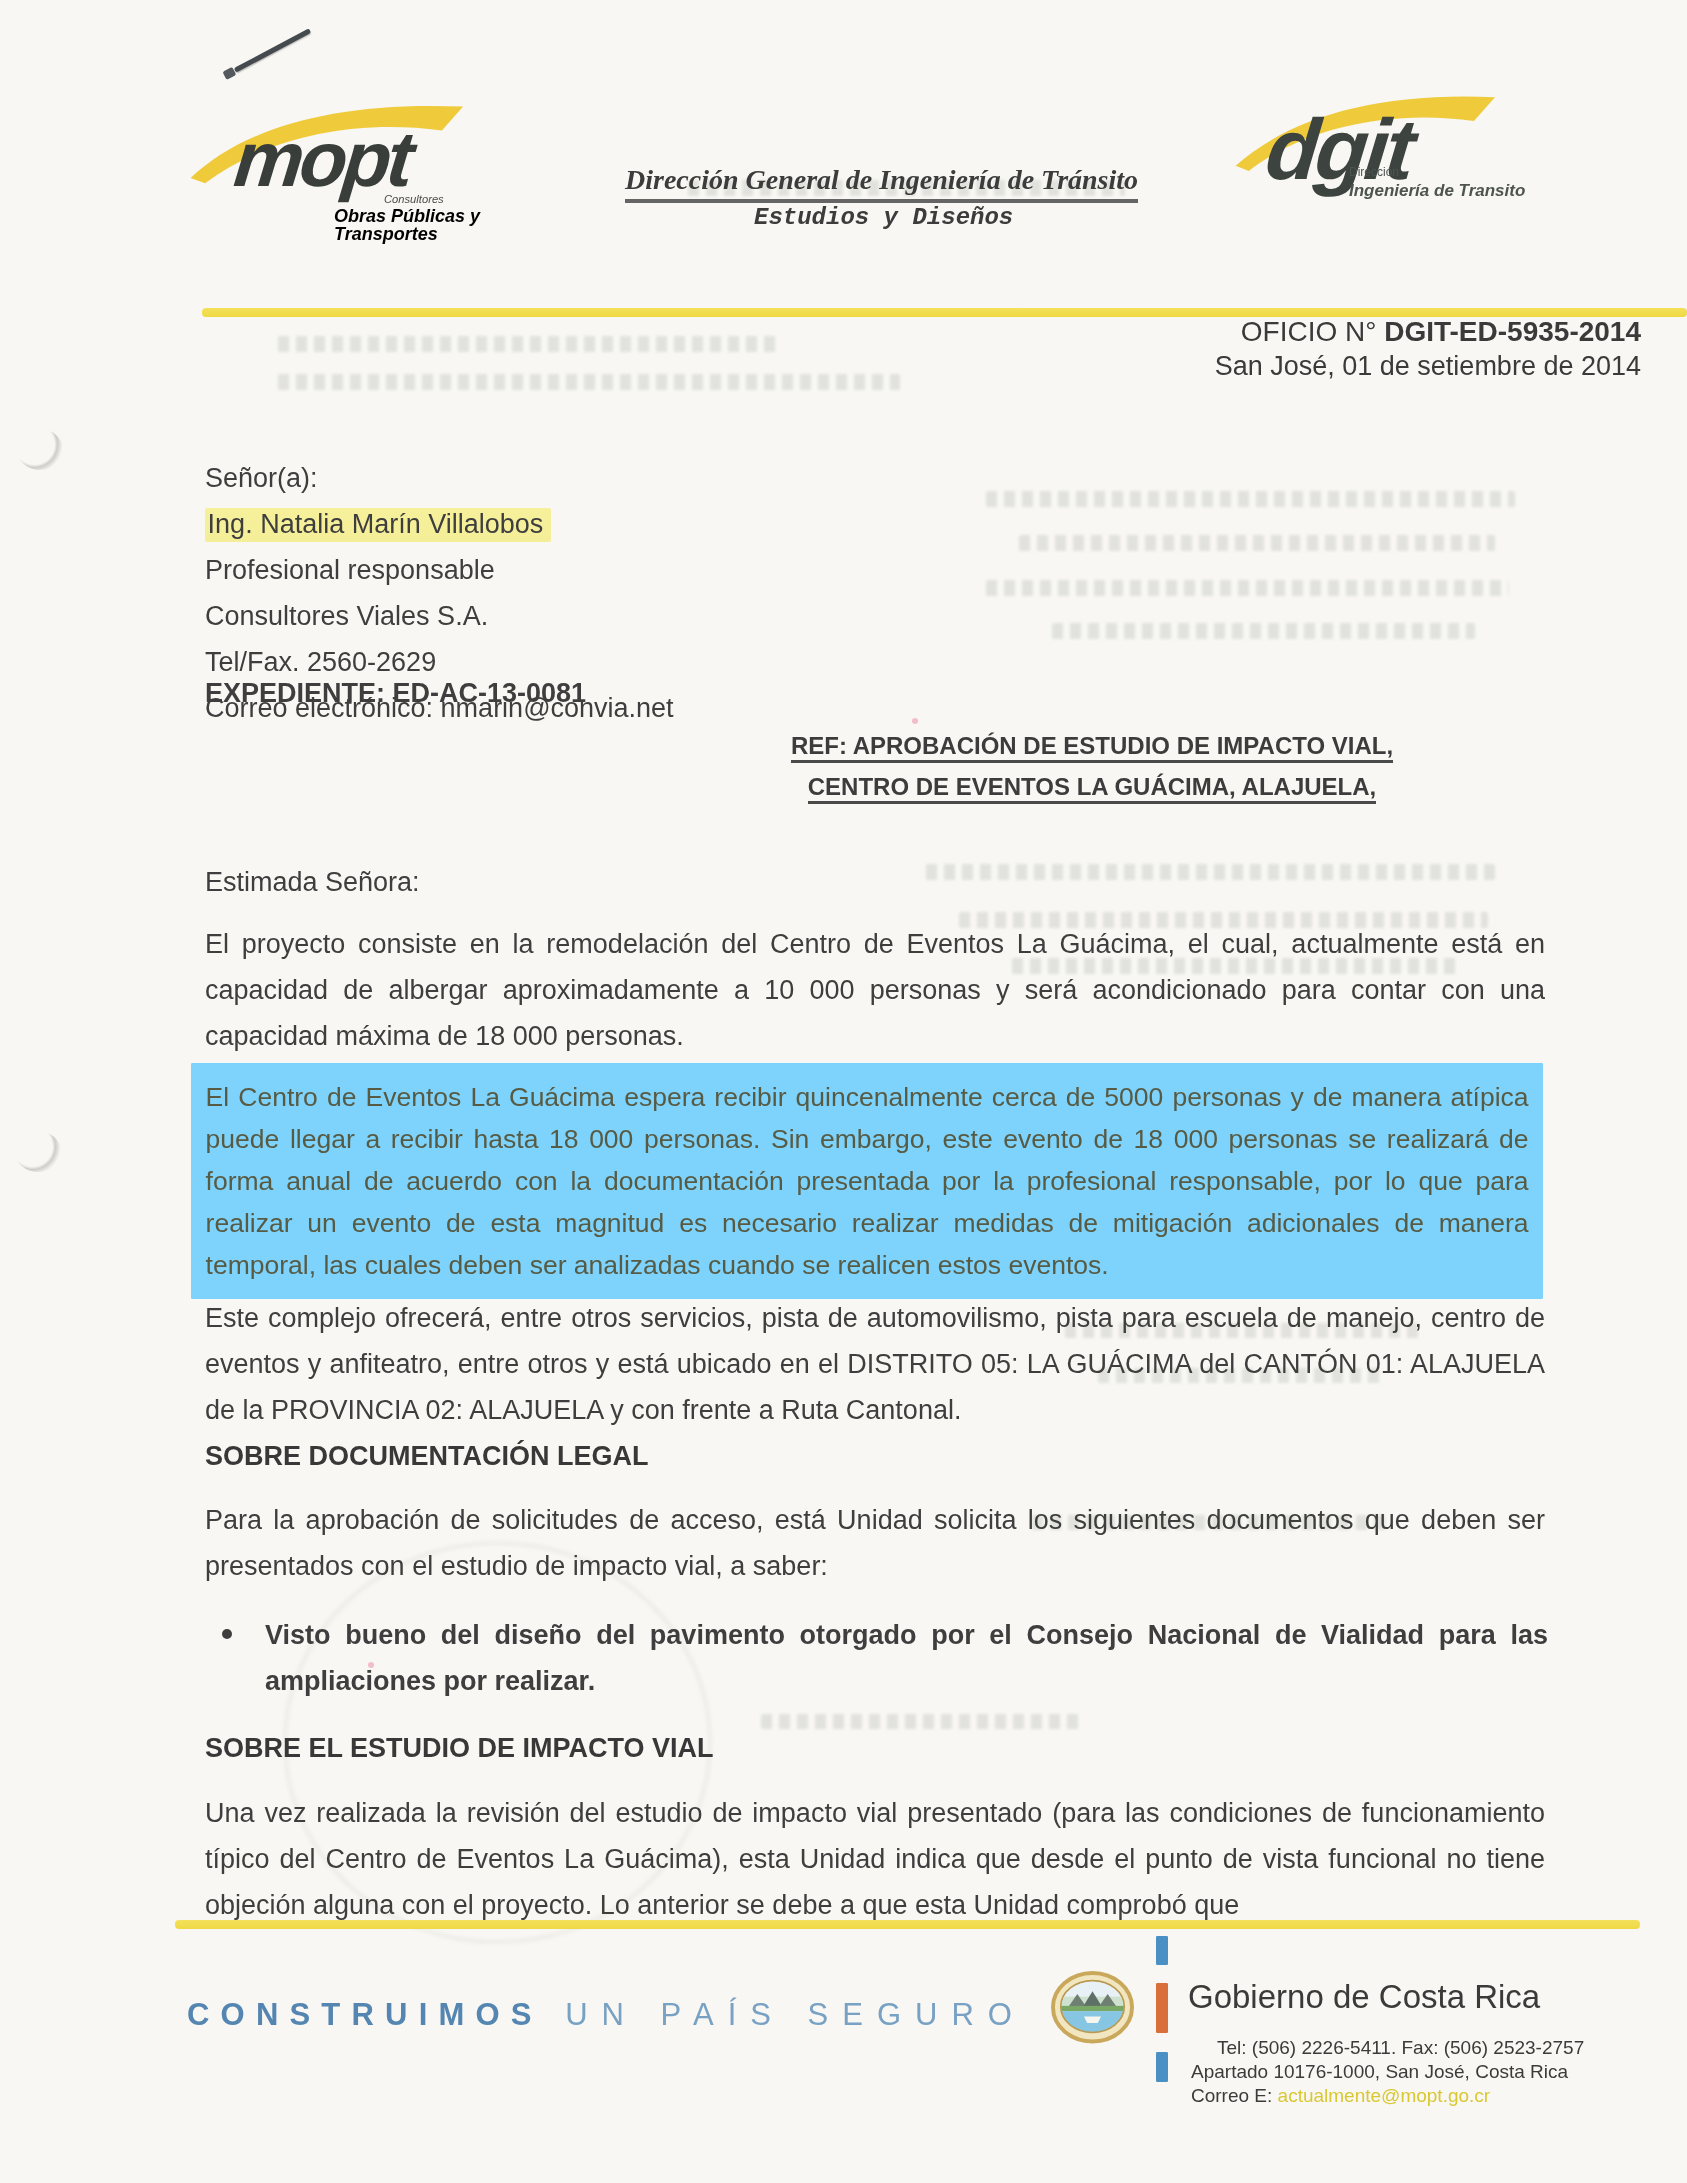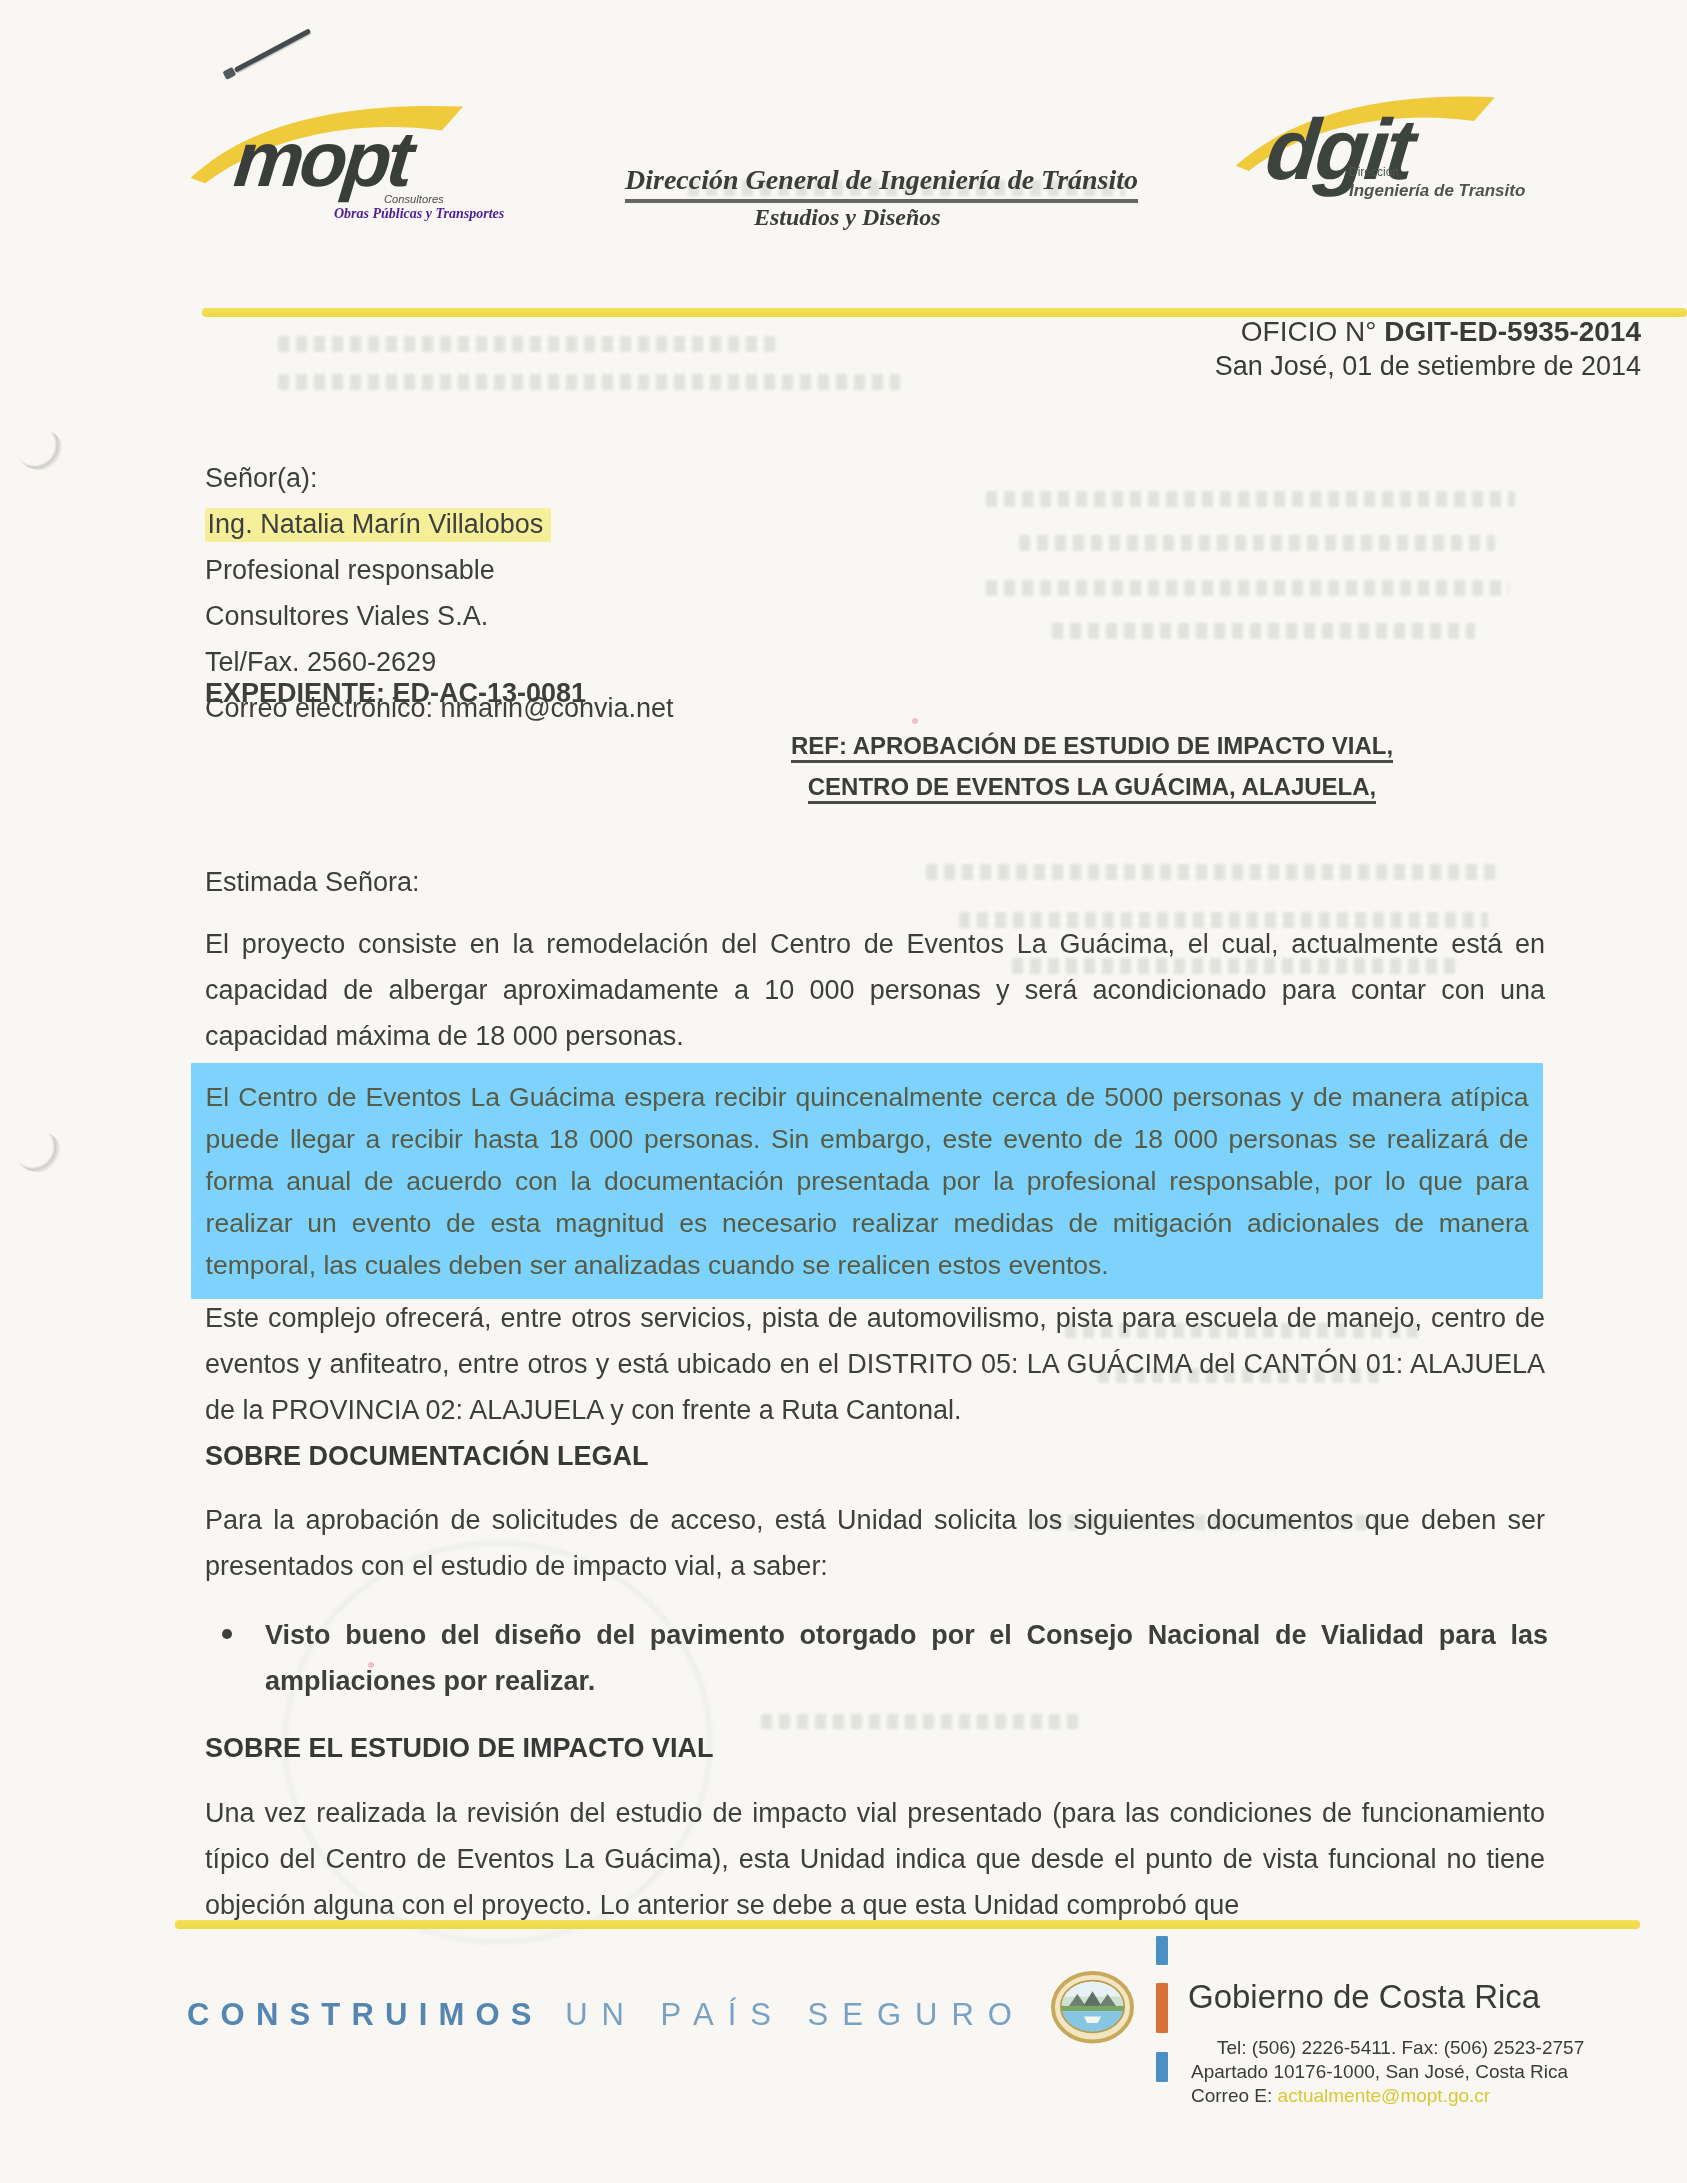--- a/index.html
+++ b/index.html
@@ -14,38 +14,38 @@
   .abs{position:absolute;}
 
   
   .mopt-word{
     font-style:italic;font-weight:bold;
     font-size:78px;line-height:1;
     color:#3a3e3b;letter-spacing:-4px;
     transform:skewX(-6deg);
   }
   .mopt-sub1{font-size:11.2px;color:#4a4a4a;font-style:italic;line-height:1;}
-  .mopt-sub2{font-size:14px;color:#4c1d95;font-style:italic;font-weight:bold;line-height:1;font-family:Liberation Serif, serif;}
+  .mopt-sub2{font-size:18px;color:#000000;font-style:italic;font-weight:bold;line-height:1;}
   .dgit-word{
     font-style:italic;font-weight:bold;
     font-size:86px;line-height:1;
     color:#3d4440;letter-spacing:-3.3px;
     transform:skewX(-6deg);
   }
   .dgit-sub1{font-size:12px;color:#4e544f;line-height:1;}
   .dgit-sub2{font-size:17px;color:#4e544f;font-style:italic;font-weight:bold;line-height:1;}
   .division-title{
     font-family:"Liberation Serif", serif;
     font-style:italic;font-weight:bold;
     font-size:28px;color:#3c3c3c;
     border-bottom:4px solid rgba(75,75,75,.85);
     padding-bottom:2.6px;white-space:nowrap;
   }
   .division-subtitle{
-    font-family:Liberation Serif, serif;
+    font-family:Liberation Mono, monospace;
     font-style:italic;font-weight:bold;
     font-size:24px;color:#3c3c3c;white-space:nowrap;text-align:center;
   }
 
   
   .staple{
     width:85px;height:5.3px;background:#454a4e;border-radius:2.6px;
     transform:rotate(-28deg);box-shadow:0 1.3px 1.3px rgba(0,0,0,.25);
   }
   .staple-head{width:10.6px;height:9.3px;background:#54595d;border-radius:2px;transform:rotate(-28deg);}

